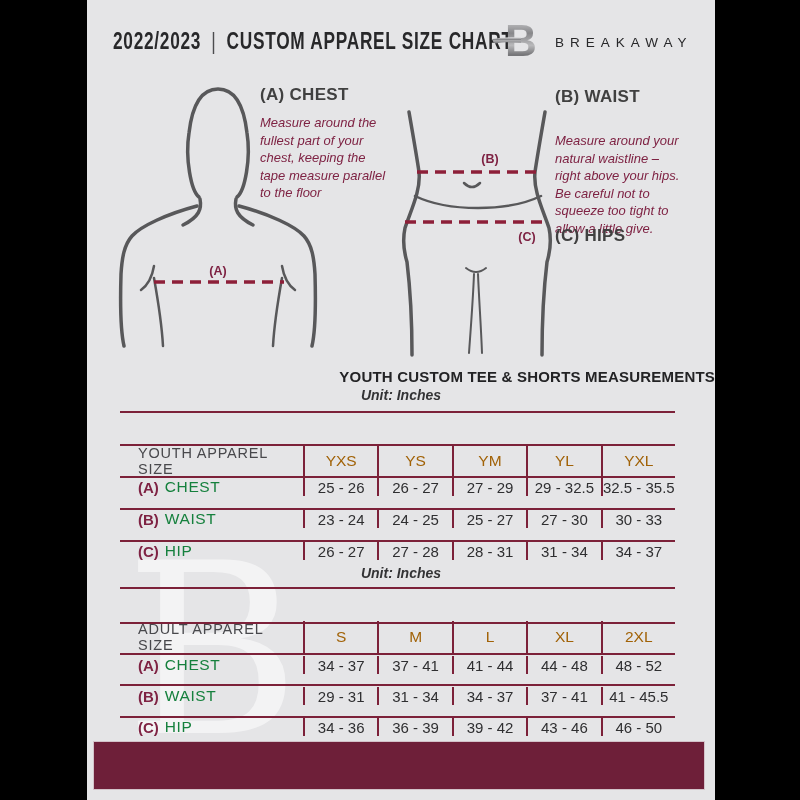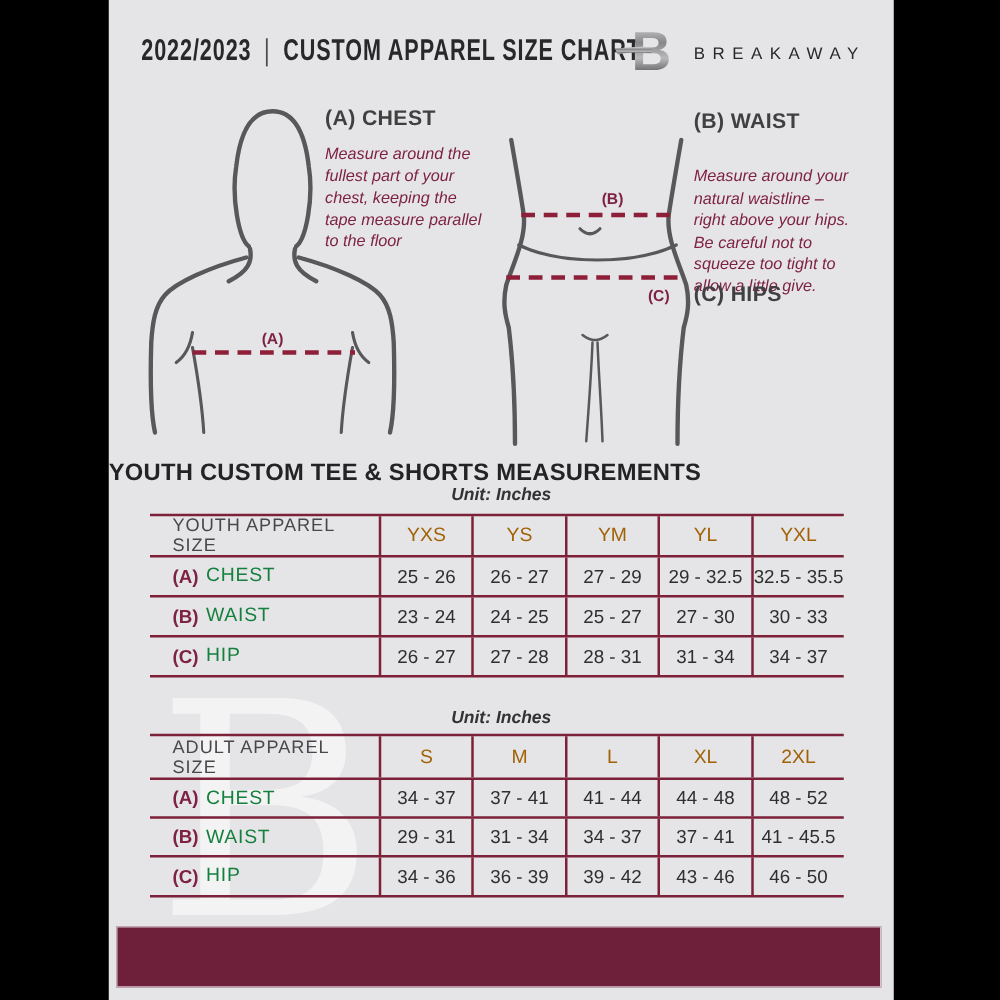--- a/index.html
+++ b/index.html
@@ -15,30 +15,30 @@
   .brand{position:absolute;left:468px;top:35px;font-size:13.5px;font-weight:normal;
          letter-spacing:6px;color:#28282a;}
 
   
   .fig{position:absolute;}
   .guide-heading{position:absolute;font-size:17px;font-weight:bold;color:#404040;letter-spacing:.3px;}
   .guide-text{position:absolute;font-style:italic;font-size:13px;line-height:17.5px;
               color:#7e2243;white-space:pre-line;}
 
   
-  .section-title{position:absolute;left:0;width:100%;text-align:left;font-weight:bold;
-                 font-size:19px;letter-spacing:.2px;color:#232325;}
+  .section-title{position:absolute;left:0;width:100%;text-align:right;font-weight:bold;
+                 font-size:15px;letter-spacing:.2px;color:#232325;}
   .section-unit{position:absolute;left:0;width:100%;text-align:center;font-style:italic;
                 font-weight:bold;font-size:14px;color:#333335;}
 
   
   .size-table{position:absolute;left:33px;width:555px;border-top:2px solid #7c2139;}
   .t-row{display:grid;grid-template-columns:183px repeat(5,1fr);border-bottom:2px solid #7c2139;}
   .t-cell{display:flex;align-items:center;justify-content:center;border-left:2px solid #7c2139;
-          font-size:15px;color:#2f2f31;}
+          font-size:15px;color:#2f2f31;margin-top:32px;}
   .t-cell.label{justify-content:flex-start;padding-left:18px;border-left:none;}
   .t-head .t-cell{font-weight:normal;font-size:15.5px;color:#a16207;}
   .t-head .t-cell.label{font-weight:400;font-size:14.5px;letter-spacing:.8px;color:#48484c;}
   .row-prefix{color:#7e2243;font-weight:bold;margin-right:6px;font-size:15px;}
   .row-name{font-size:15.5px;letter-spacing:.6px;color:#15803d;}
   .youth .t-row{height:30px;}.youth .t-head{height:31px;}
   .adult .t-row{height:29px;}.adult .t-head{height:33px;}.adult .t-last{height:30px;}
 
   .watermark{position:absolute;left:38px;top:556px;font-family:"DejaVu Serif",serif;
              font-size:238px;line-height:190px;color:rgba(255,255,255,0.55);pointer-events:none;}

